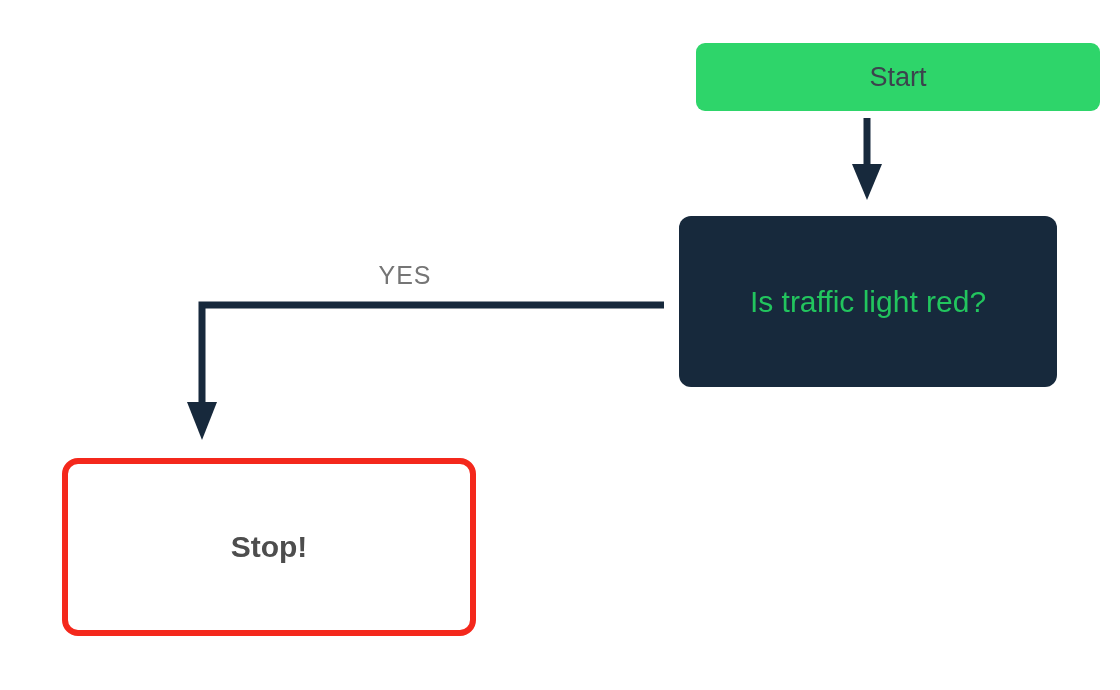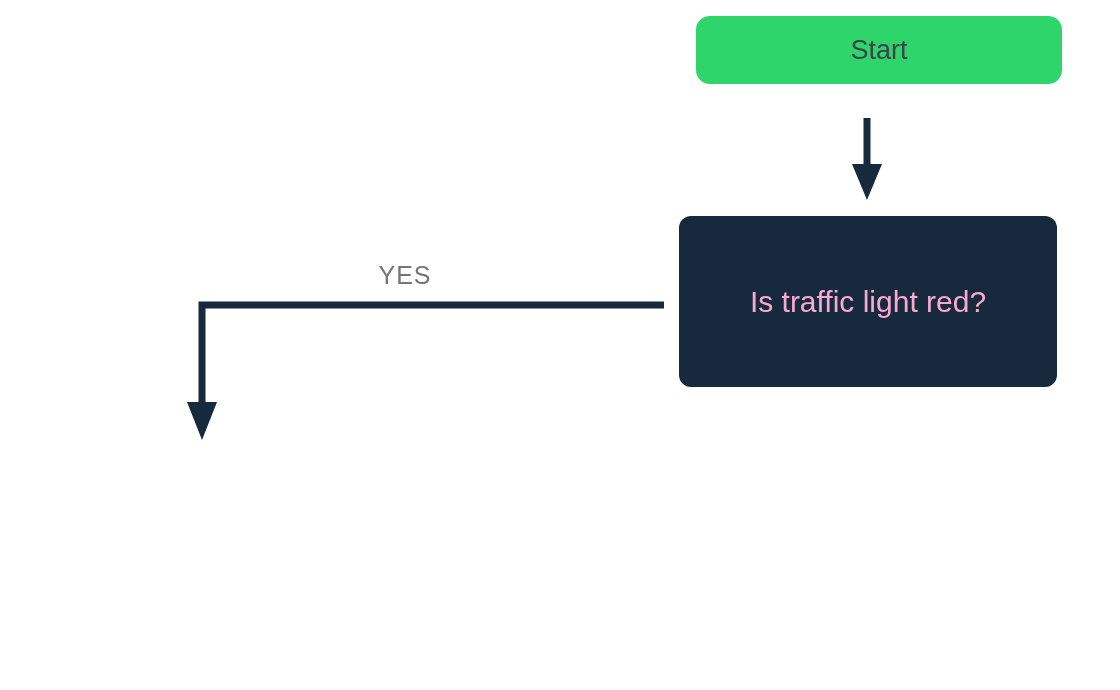--- a/index.html
+++ b/index.html
@@ -42,34 +42,34 @@
 
   .node {
     position: absolute;
     display: flex;
     align-items: center;
     justify-content: center;
     text-align: center;
   }
 
   .node.start {
-    left: 696px; top: 16px;
-    width: 366px; height: 68px;
+    left: 696px; top: 43px;
+    width: 404px; height: 68px;
     background: var(--green);
-    border-radius: 14px;
+    border-radius: 9px;
     color: var(--start-text);
     font-size: 27px;
   }
 
   .node.decision {
     left: 679px; top: 216px;
     width: 378px; height: 171px;
     background: var(--navy);
     border-radius: 12px;
-    color: #f9a8d4;
+    color: #22c55e;
     font-size: 30px;
   }
 
   .node.stop {
     left: 62px; top: 458px;
     width: 414px; height: 178px;
     background: #ffffff;
     border: 6px solid var(--red);
     border-radius: 16px;
     color: var(--stop-text);
@@ -107,14 +107,17 @@
   <div class="node start">
     <span>Start</span>
   </div>
 
   <div class="node decision">
     <span>Is traffic light red?</span>
   </div>
 
   <div class="edge-label">YES</div>
 
+  <div class="node stop">
+    <span>Stop!</span>
+  </div>
 
 </div>
 
 </body></html>

